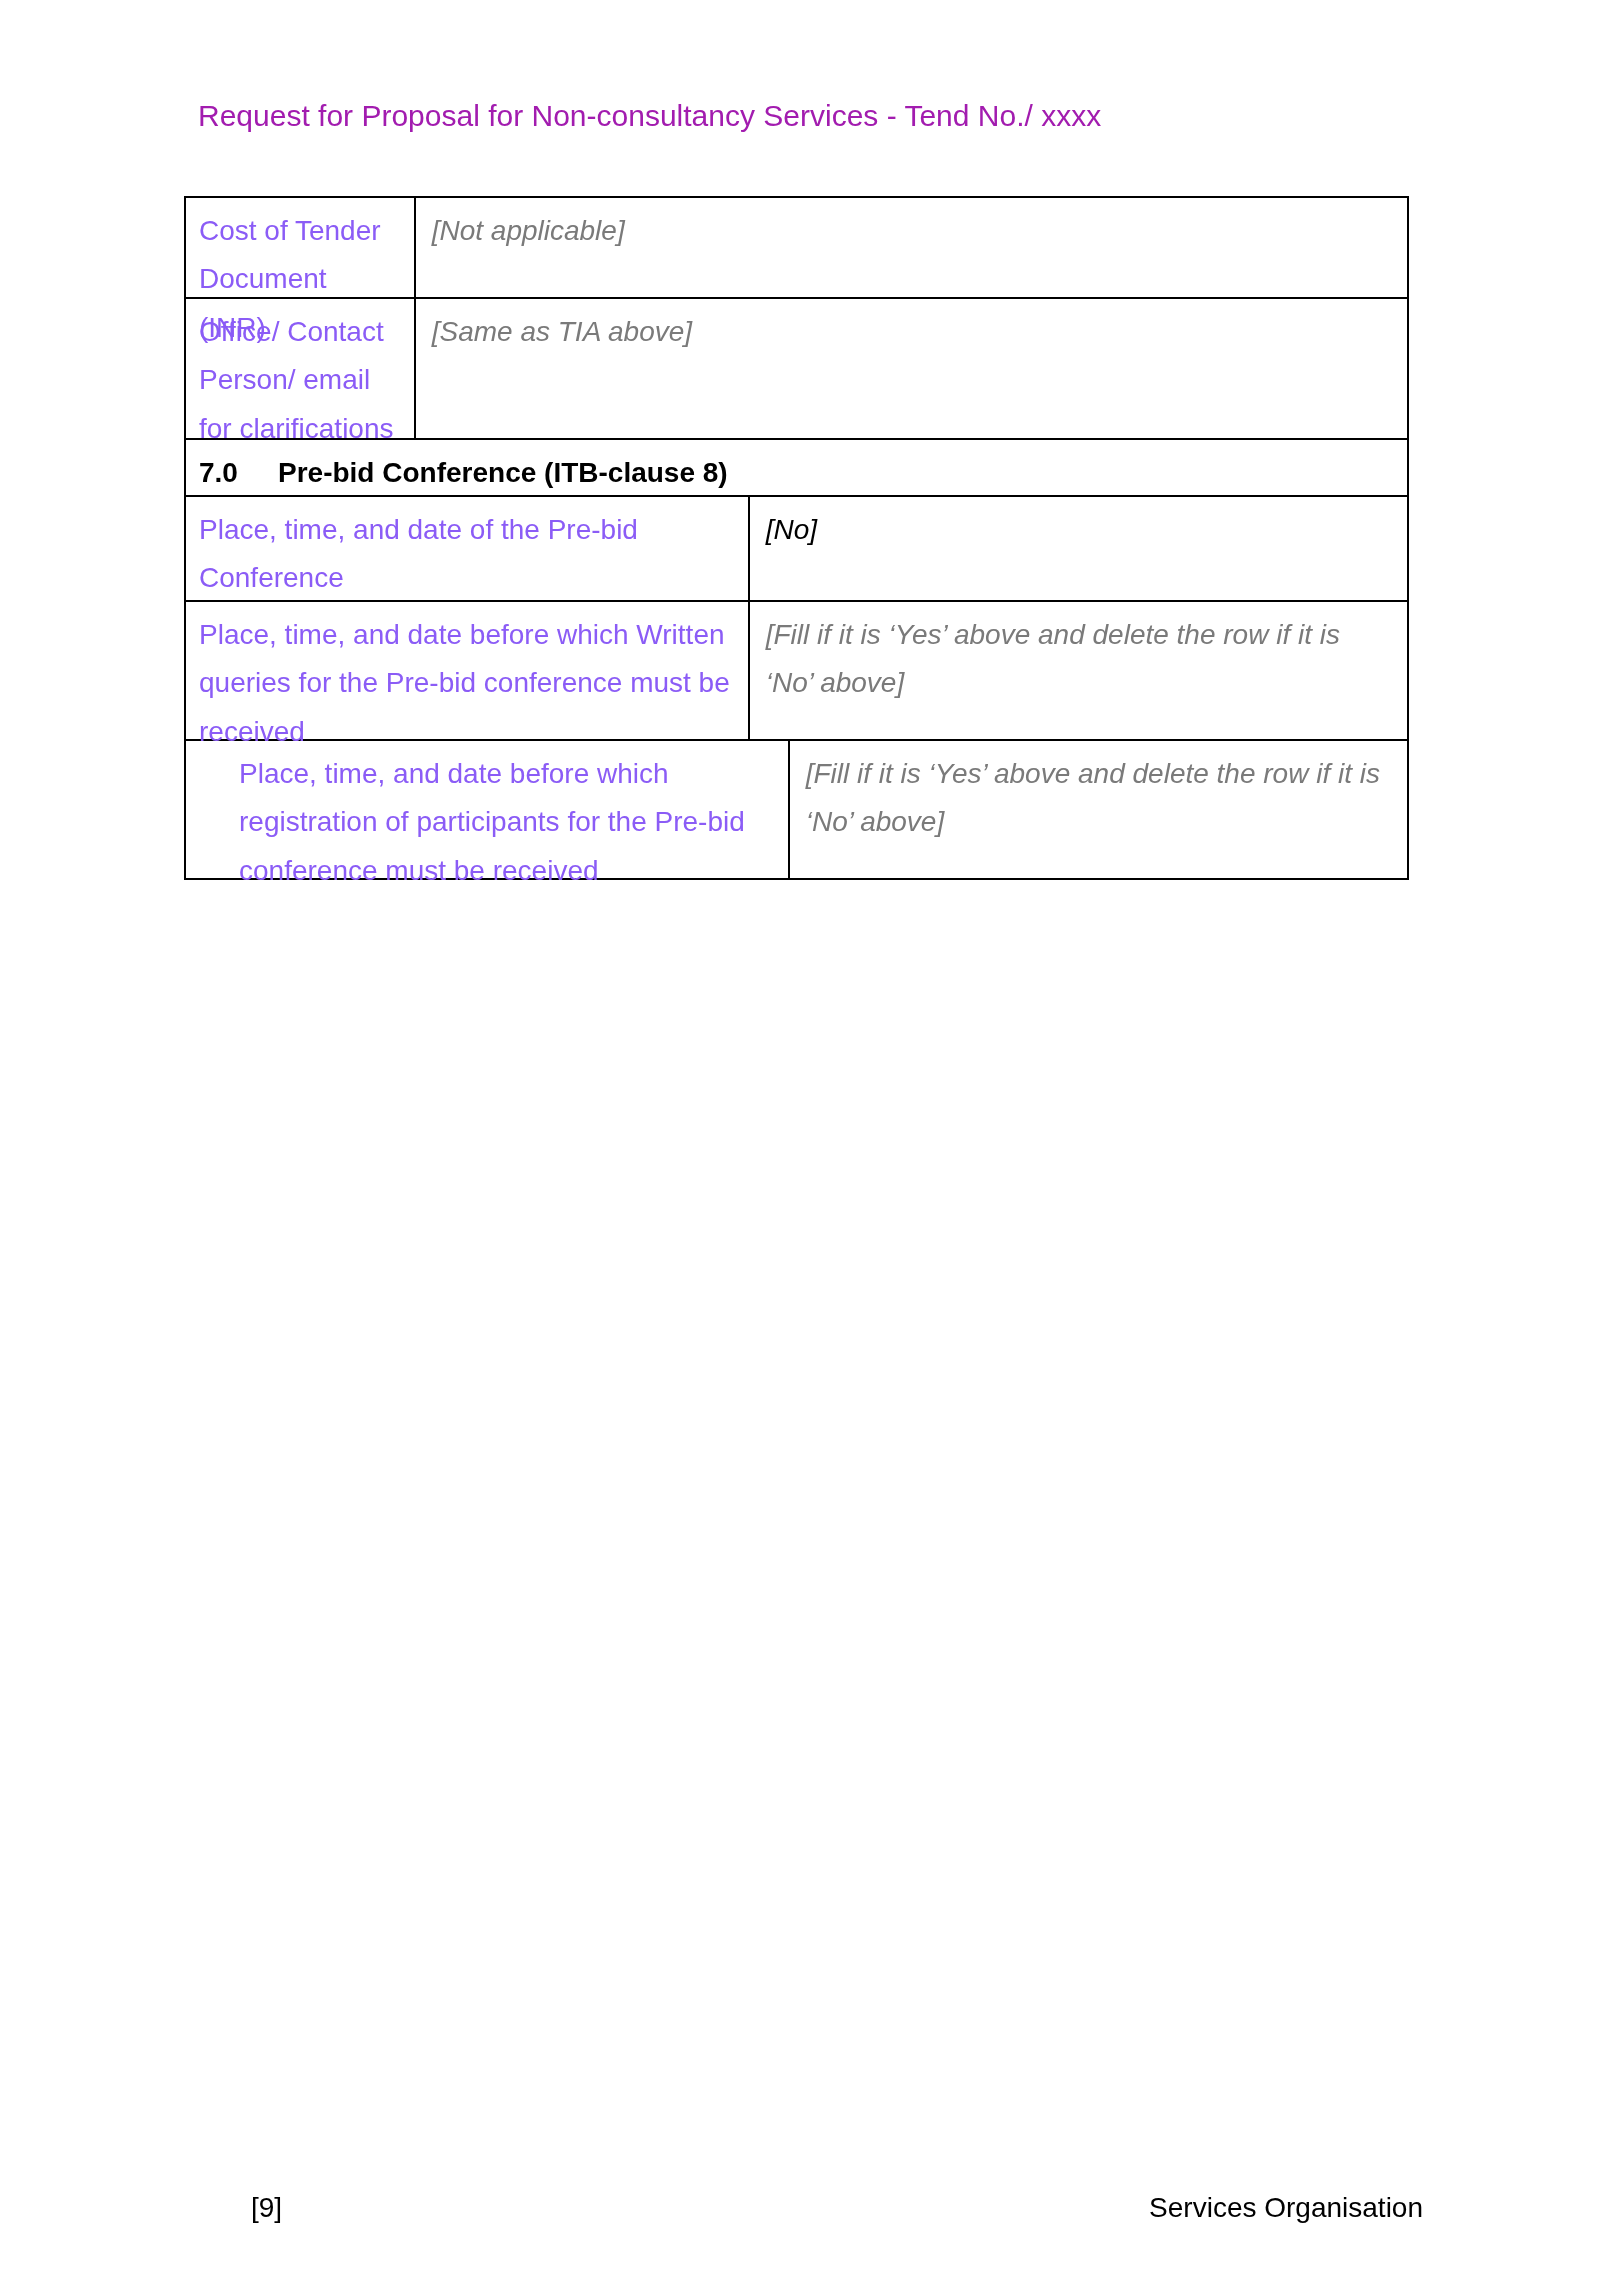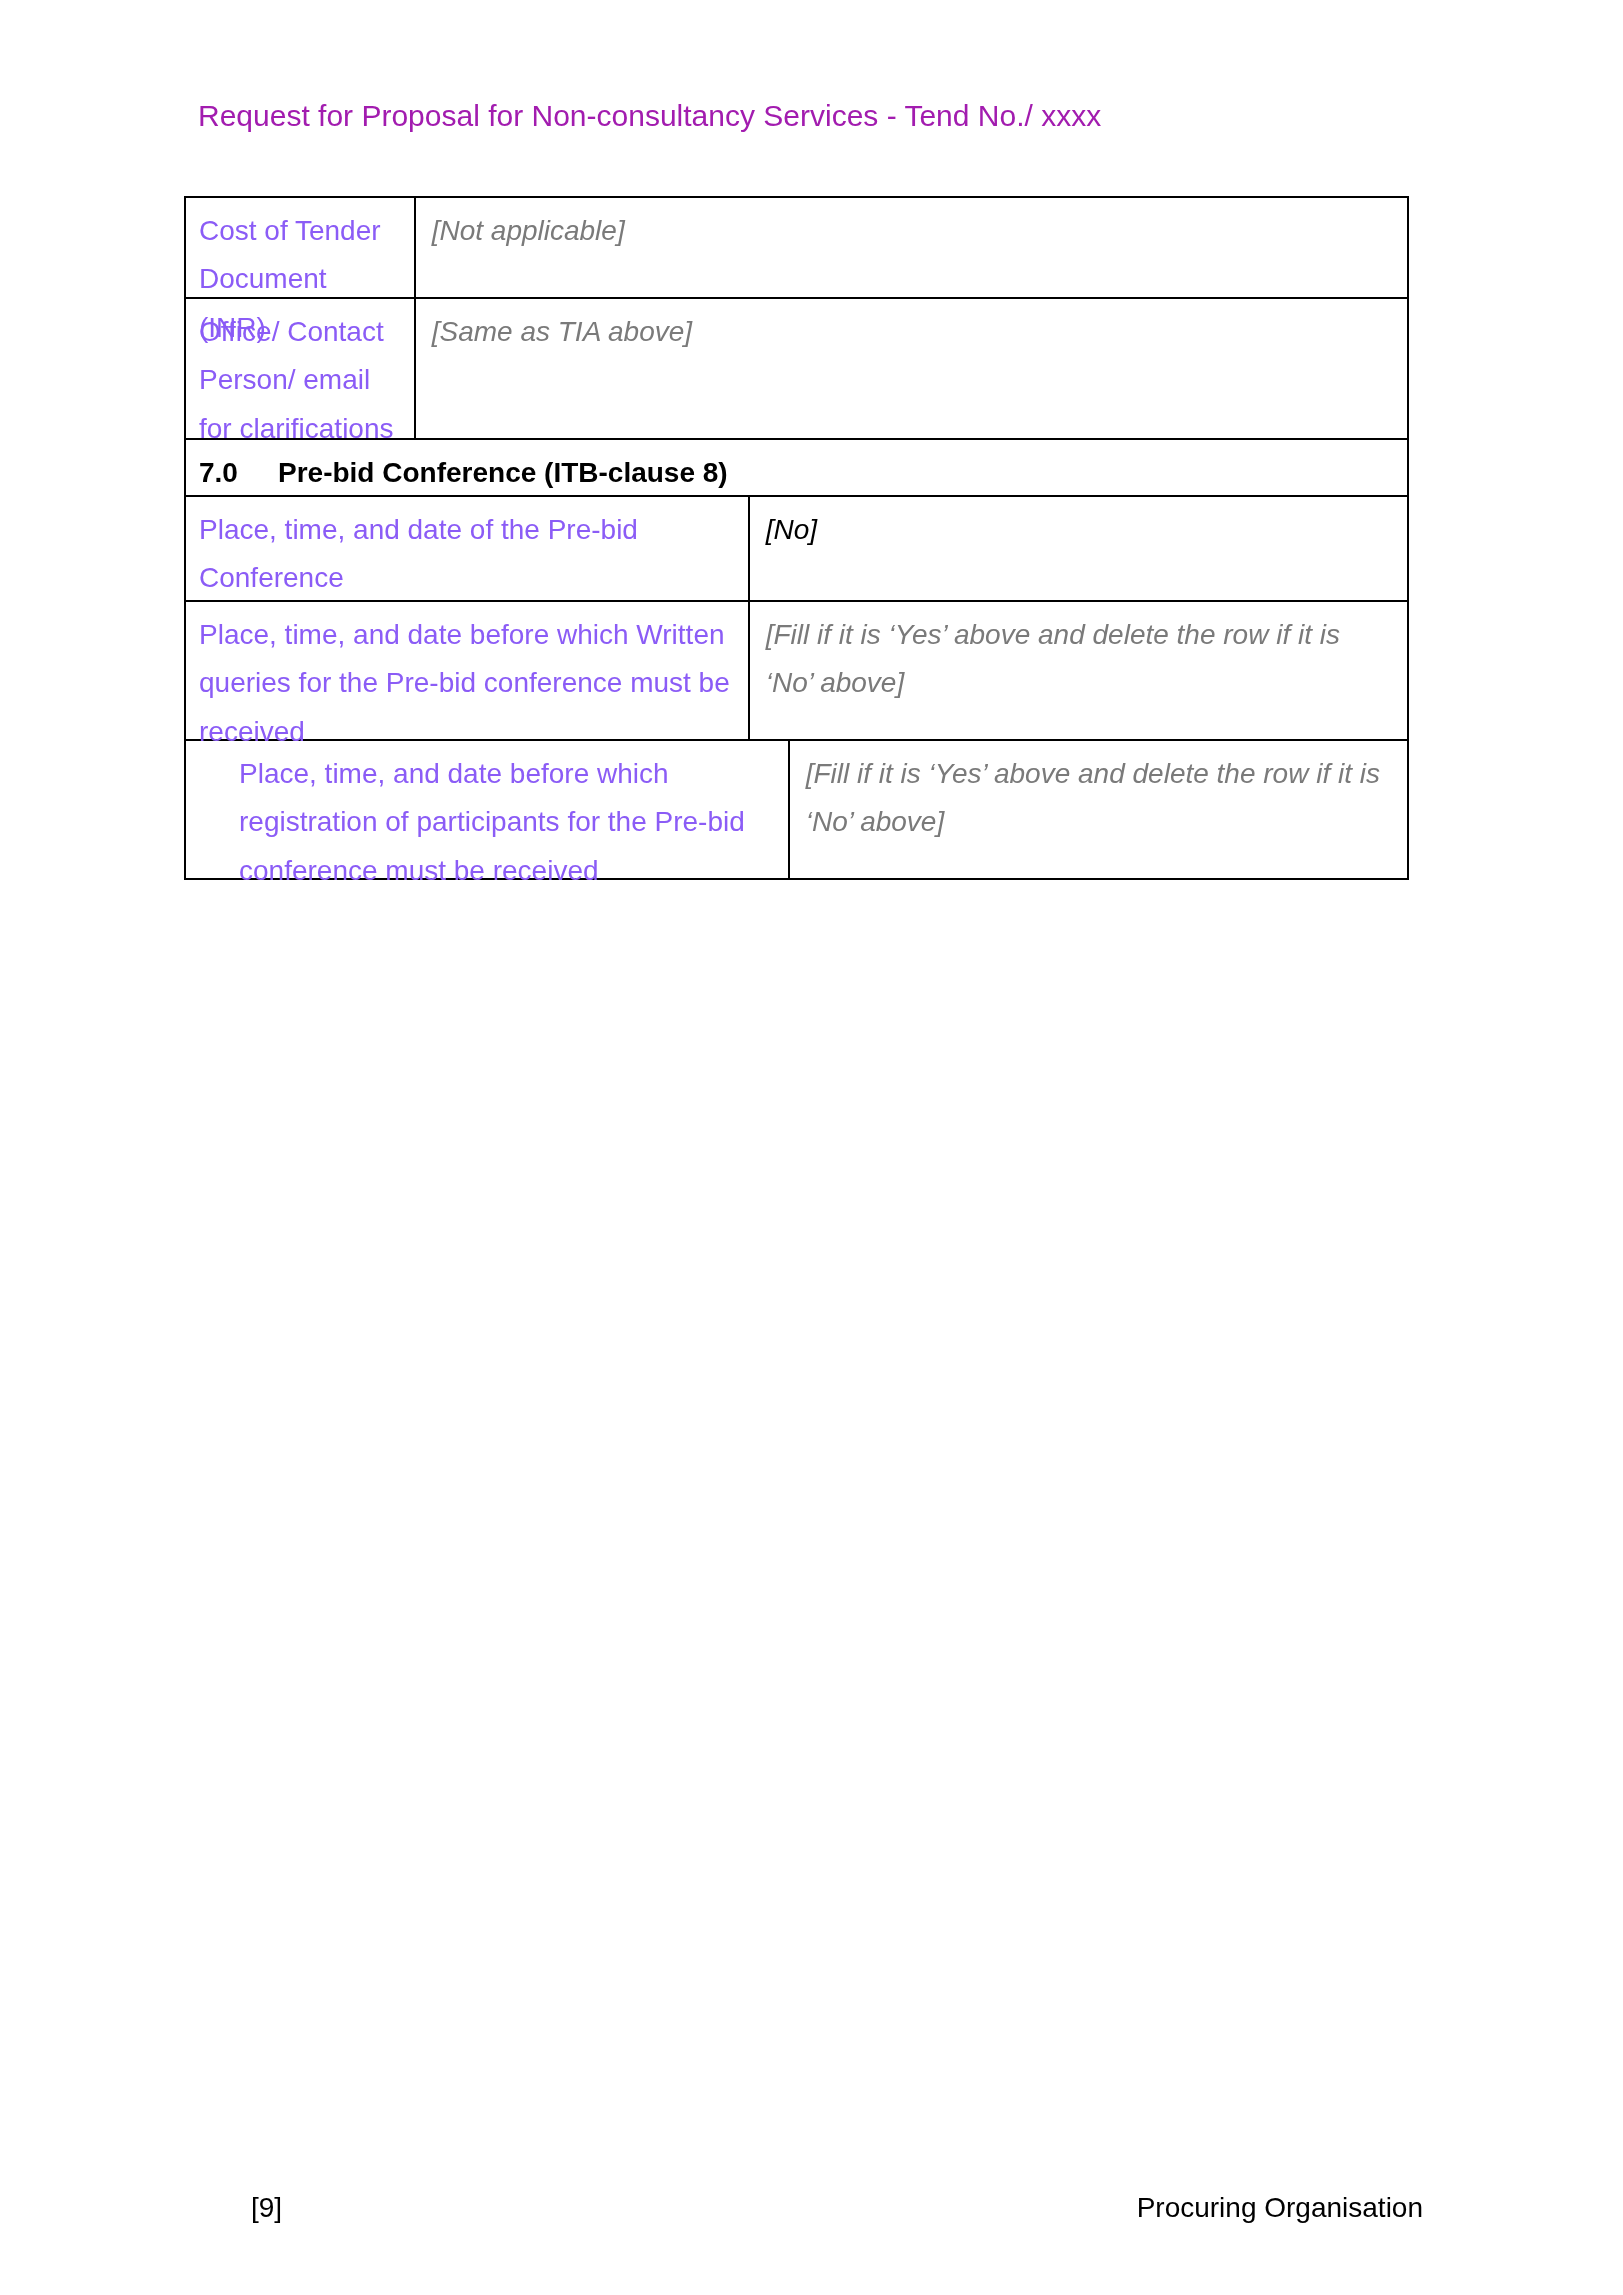--- a/index.html
+++ b/index.html
@@ -124,17 +124,17 @@
 
     <div class="t-row row-h6">
       <div class="cell-label bottom-label">Place, time, and date before which registration of participants for the Pre-bid conference must be received</div>
       <div class="cell-value placeholder" style="color: rgb(122, 122, 122);">[Fill if it is ‘Yes’ above and delete the row if it is ‘No’ above]</div>
     </div>
 
   </div>
 
   <div class="doc-footer">
     <span>[9]</span>
-    <span>Procuring Organisation</span>
+    <span>Services Organisation</span>
   </div>
 
 </div>
 
 
 </body></html>

